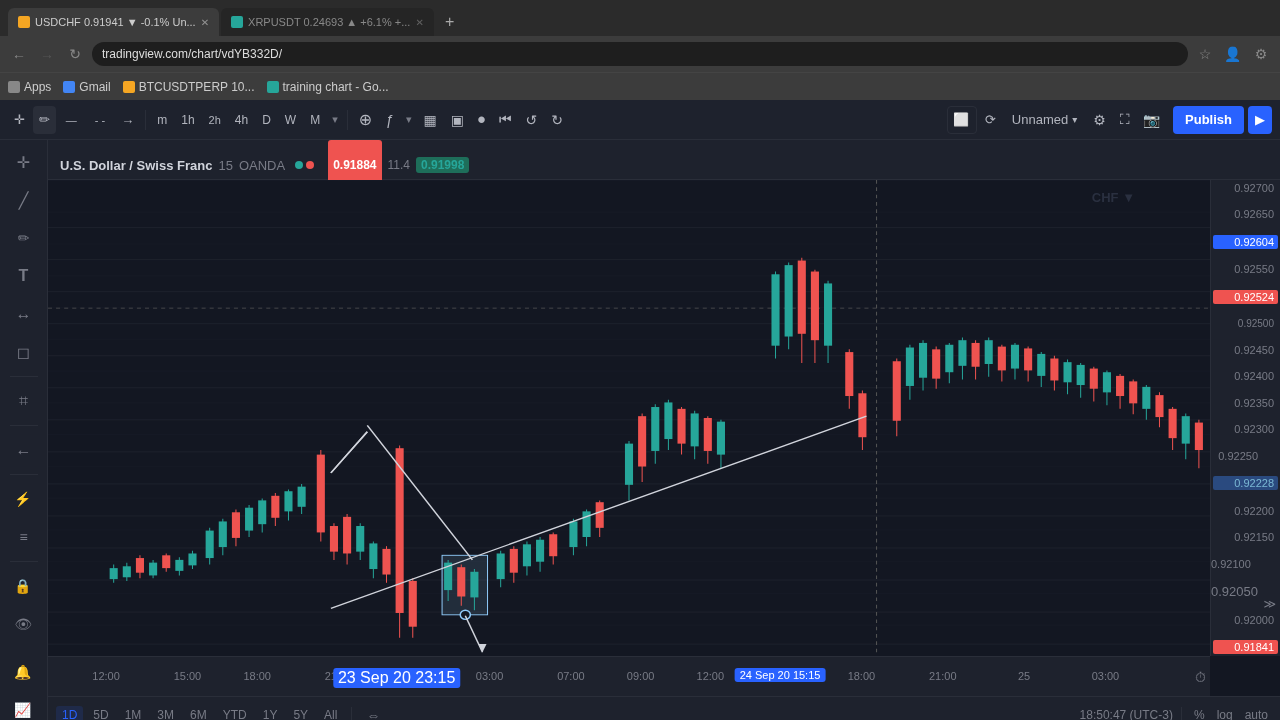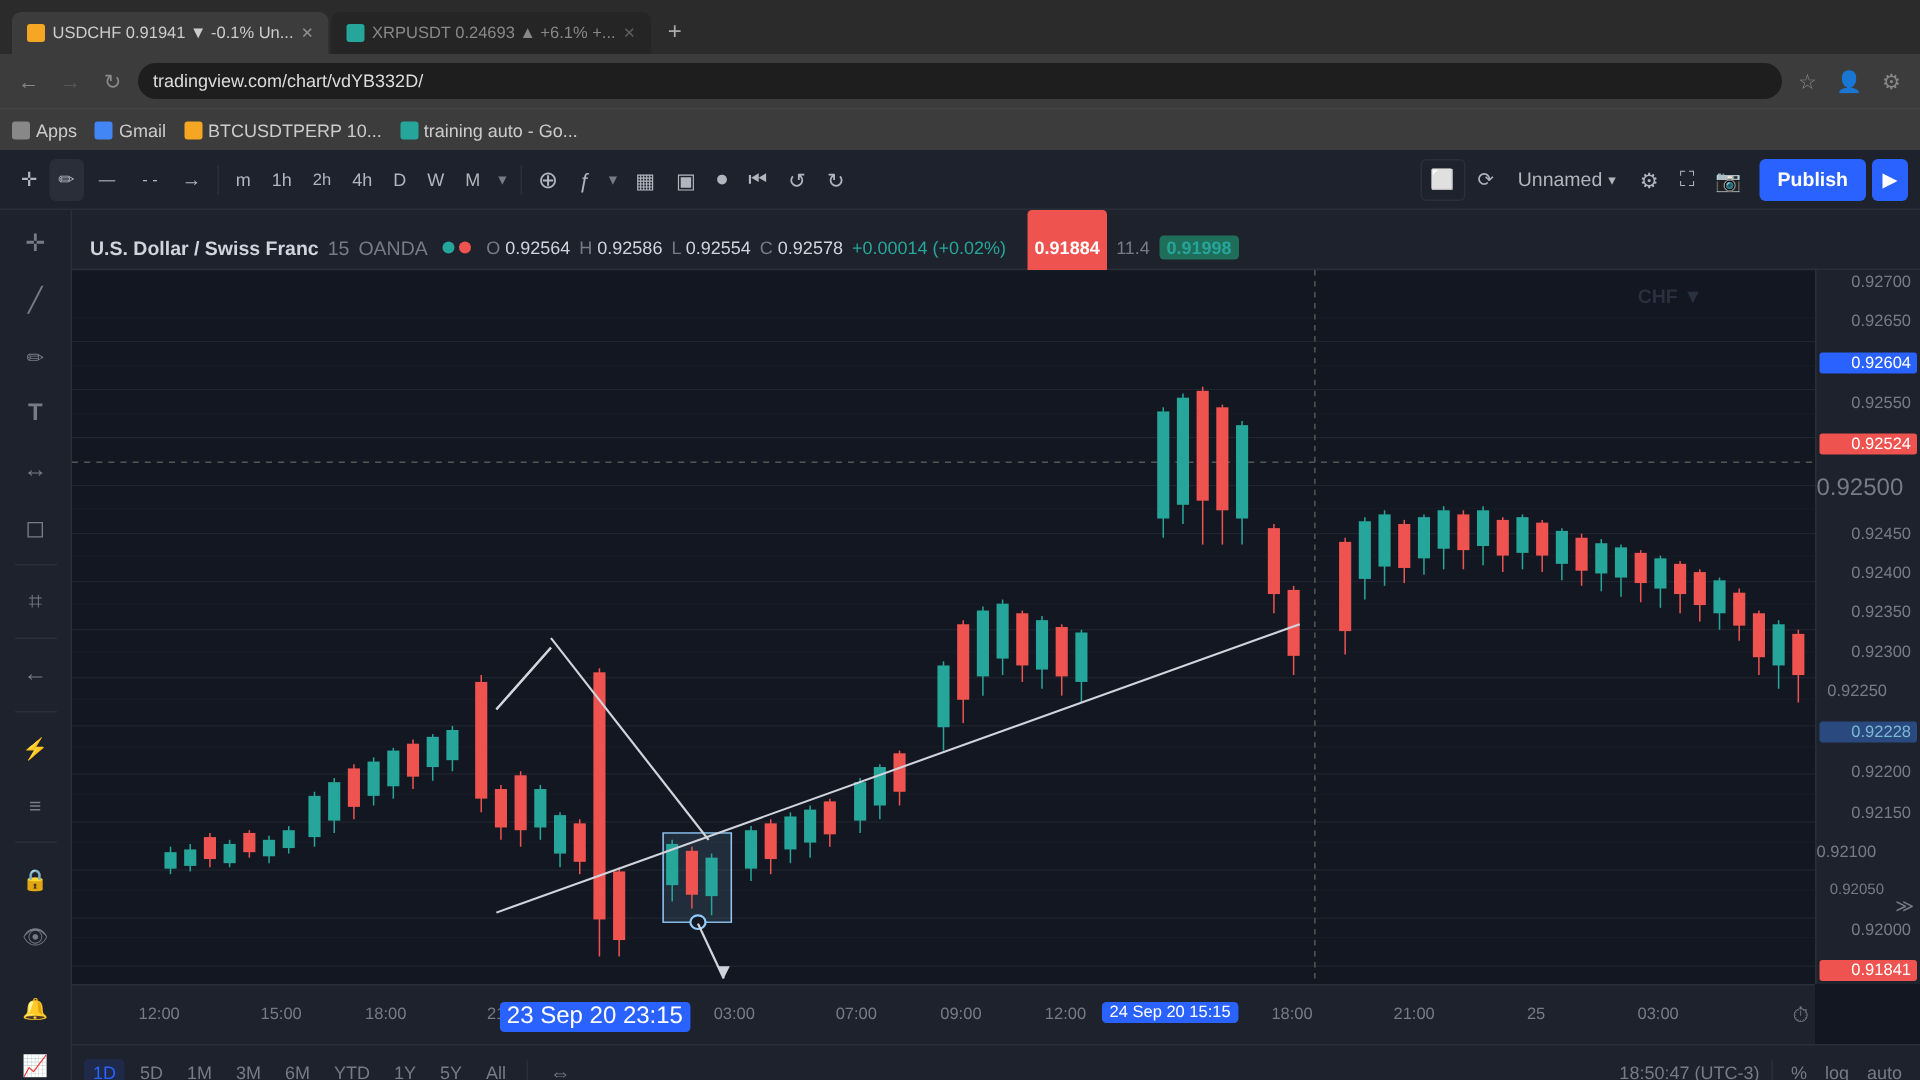--- a/index.html
+++ b/index.html
@@ -44,21 +44,21 @@
     <div style="display:flex;align-items:center;gap:4px;font-size:12px;color:#ccc;cursor:pointer;">
       <div style="width:12px;height:12px;background:#4285f4;border-radius:2px;"></div>
       <span>Gmail</span>
     </div>
     <div style="display:flex;align-items:center;gap:4px;font-size:12px;color:#ccc;cursor:pointer;">
       <div style="width:12px;height:12px;background:#f5a623;border-radius:2px;"></div>
       <span>BTCUSDTPERP 10...</span>
     </div>
     <div style="display:flex;align-items:center;gap:4px;font-size:12px;color:#ccc;cursor:pointer;">
       <div style="width:12px;height:12px;background:#26a69a;border-radius:2px;"></div>
-      <span>training auto - Go...</span>
+      <span>training chart - Go...</span>
     </div>
   </div>
 </div>
 
 <div style="display:flex;flex-direction:column;height:632px;background:#131722;">
 
   <div style="height:40px;background:#1e222d;border-bottom:1px solid #2a2e39;display:flex;align-items:center;padding:0 8px;gap:2px;">
 
     <div style="height:28px;padding:0 6px;display:flex;align-items:center;justify-content:center;cursor:pointer;border-radius:4px;color:#b2b5be;font-size:13px;">✛</div>
     <div style="height:28px;padding:0 6px;display:flex;align-items:center;justify-content:center;cursor:pointer;border-radius:4px;color:#b2b5be;font-size:13px;background:#2a2e39;">✏</div>
@@ -129,29 +129,20 @@
 
     <div style="flex:1;display:flex;flex-direction:column;position:relative;overflow:hidden;">
 
       <div style="height:40px;background:#1e222d;border-bottom:1px solid #2a2e39;display:flex;align-items:center;padding:0 12px;gap:6px;flex-wrap:wrap;">
         <span style="font-weight:600;color:#d1d4dc;font-size:13px;">U.S. Dollar / Swiss Franc</span>
         <span style="color:#787b86;font-size:13px;">15</span>
         <span style="color:#787b86;font-size:13px;">OANDA</span>
         <div style="display:flex;gap:3px;margin-left:4px;">
           <div style="width:8px;height:8px;border-radius:50%;background:#26a69a;"></div>
           <div style="width:8px;height:8px;border-radius:50%;background:#ef5350;"></div>
-        </div>
-        <div style="display:flex;gap:6px;font-size:12px;color:#787b86;margin-left:4px;">
-          <span>O <span style="color:#d1d4dc;">0.92564</span></span>
-          <span>H <span style="color:#d1d4dc;">0.92586</span></span>
-          <span>L <span style="color:#d1d4dc;">0.92554</span></span>
-          <span>C <span style="color:#d1d4dc;">0.92578</span></span>
-          <span style="color:#26a69a;">
-            <span>+0.00014</span> (<span>+0.02%</span>)
-          </span>
         </div>
 
         <div style="background:#ef5350;color:white;border-radius:3px;padding:18px 5px;font-size:12px;font-weight:600;margin-left:8px;">0.91884</div>
         <div style="color:#787b86;font-size:12px;">11.4</div>
         <div style="background:#1e6e5a;color:#26a69a;border-radius:3px;padding:1px 5px;font-size:12px;font-weight:600;">0.91998</div>
       </div>
 
       <div style="flex:1;display:flex;position:relative;overflow:hidden;">
 
         <div style="flex:1;position:relative;background:#131722;overflow:hidden;">
@@ -363,31 +354,31 @@
 
           <div style="position:absolute;top:10px;right:75px;color:#2a3040;font-size:13px;font-weight:600;">CHF ▼</div>
         </div>
 
         <div style="width:70px;background:#1e222d;border-left:1px solid #2a2e39;position:relative;display:flex;flex-direction:column;justify-content:space-between;padding:2px 0;">
           <div style="font-size:11px;color:#787b86;text-align:right;padding-right:6px;">0.92700</div>
           <div style="font-size:11px;color:#787b86;text-align:right;padding-right:6px;">0.92650</div>
           <div style="font-size:11px;background:#2962ff;color:white;border-radius:2px;margin:0 2px;padding:1px 4px;text-align:right;">0.92604</div>
           <div style="font-size:11px;color:#787b86;text-align:right;padding-right:6px;">0.92550</div>
           <div style="font-size:11px;background:#ef5350;color:white;border-radius:2px;margin:0 2px;padding:1px 4px;text-align:right;">0.92524</div>
-          <div style="font-size:16px;color:#787b86;text-align:right;padding-right:22px;">0.92500</div>
+          <div style="font-size:10px;color:#787b86;text-align:right;padding-right:6px;">0.92500</div>
           <div style="font-size:11px;color:#787b86;text-align:right;padding-right:6px;">0.92450</div>
           <div style="font-size:11px;color:#787b86;text-align:right;padding-right:6px;">0.92400</div>
           <div style="font-size:11px;color:#787b86;text-align:right;padding-right:6px;">0.92350</div>
           <div style="font-size:11px;color:#787b86;text-align:right;padding-right:6px;">0.92300</div>
           <div style="font-size:11px;color:#787b86;text-align:right;padding-right:22px;">0.92250</div>
           <div style="font-size:11px;background:#2a4a7f;color:#7ab8d4;border-radius:2px;margin:0 2px;padding:1px 4px;text-align:right;">0.92228</div>
           <div style="font-size:11px;color:#787b86;text-align:right;padding-right:6px;">0.92200</div>
           <div style="font-size:11px;color:#787b86;text-align:right;padding-right:6px;">0.92150</div>
           <div style="font-size:11px;color:#787b86;text-align:left;padding-right:6px;">0.92100</div>
-          <div style="font-size:10px;color:#787b86;text-align:right;padding-right:24px;">0.92050</div>
+          <div style="font-size:13px;color:#787b86;text-align:left;padding-right:24px;">0.92050</div>
           <div style="font-size:11px;color:#787b86;text-align:right;padding-right:6px;">0.92000</div>
           <div style="font-size:11px;background:#ef5350;color:white;border-radius:2px;margin:0 2px;padding:1px 4px;text-align:right;">0.91841</div>
 
           <div style="position:absolute;bottom:45px;right:4px;color:#787b86;font-size:12px;cursor:pointer;">≫</div>
         </div>
       </div>
 
       <div style="height:40px;background:#1e222d;border-top:1px solid #2a2e39;position:relative;margin-right:70px;">
         <div style="font-size:11px;color:#787b86;position:absolute;left:5%;transform:translateX(-50%);top:50%;margin-top:-7px;">12:00</div>
         <div style="font-size:11px;color:#787b86;position:absolute;left:12%;transform:translateX(-50%);top:50%;margin-top:-7px;">15:00</div>

